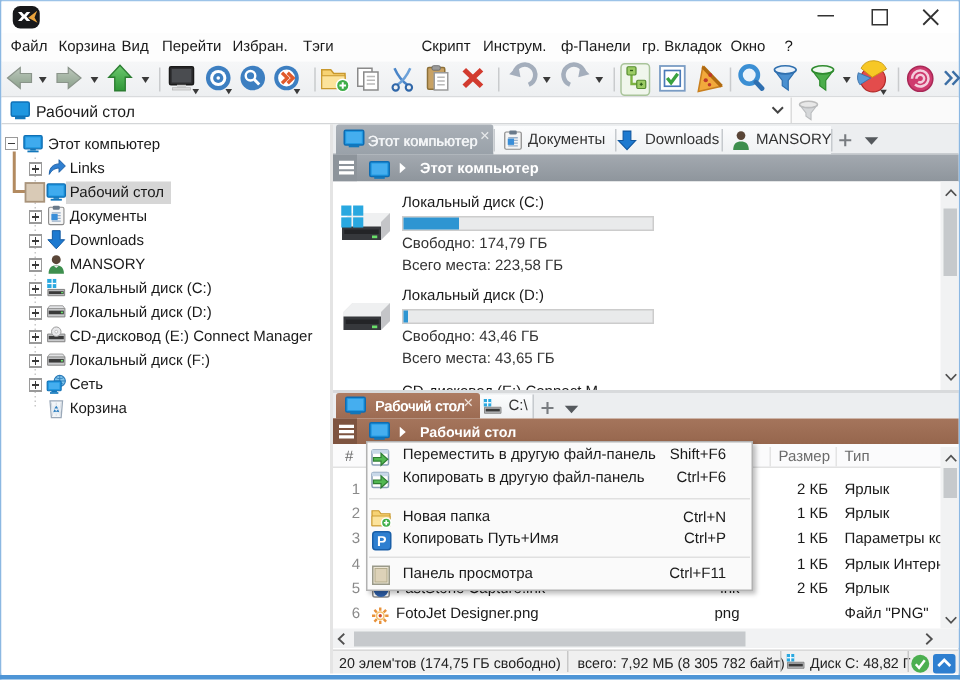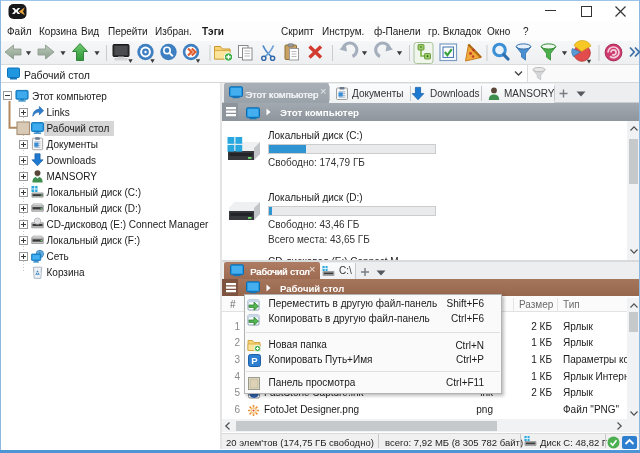--- a/index.html
+++ b/index.html
@@ -27,21 +27,21 @@
 <div class="abs" style="left:581px;top:6px;width:11px;height:11px;border:1.2px solid #333;"></div>
 <svg class="abs" style="left:615px;top:6px;" width="11" height="11" viewBox="0 0 11 11">
   <path d="M0.5 0.5 L10.5 10.5 M10.5 0.5 L0.5 10.5" stroke="#333" stroke-width="1.2"></path>
 </svg>
 <div class="abs" style="left:1px;top:22px;width:638px;height:19px;background:#fdfdfd;"></div>
 <div class="txt" style="left:7px;top:26px;">Файл</div>
 <div class="txt" style="left:39px;top:26px;">Корзина</div>
 <div class="txt" style="left:81px;top:26px;text-align:right;">Вид</div>
 <div class="txt" style="left:108px;top:26px;">Перейти</div>
 <div class="txt" style="left:155px;top:26px;">Избран.</div>
-<div class="txt" style="left:202px;top:26px;font-weight:bold;">Тэги</div>
+<div class="txt" style="left:202px;top:26px;">Тэги</div>
 <div class="txt" style="left:231px;top:42px;">Команды</div>
 <div class="txt" style="left:281px;top:26px;">Скрипт</div>
 <div class="txt" style="left:322px;top:26px;">Инструм.</div>
 <div class="txt" style="left:374px;top:26px;">ф-Панели</div>
 <div class="txt" style="left:428px;top:26px;">гр. Вкладок</div>
 <div class="txt" style="left:487px;top:26px;text-align:center;">Окно</div>
 <div class="txt" style="left:523px;top:26px;">?</div>
 <div class="abs" style="left:1px;top:41px;width:638px;height:24px;background:linear-gradient(#f6f7f8,#edeff1);border-bottom:1px solid #d9dbdd;"></div>
 <svg class="abs" style="left:0;top:41px;" width="640" height="24" viewBox="0 0 640 24">
 <defs>
@@ -353,20 +353,21 @@
         <rect x="0.5" y="6" width="6.8" height="6.8" fill="#29a8e0"></rect>
         <rect x="8.4" y="6" width="6.8" height="6.8" fill="#29a8e0"></rect>
         <rect x="0.5" y="13.9" width="6.8" height="6.8" fill="#29a8e0"></rect>
         <rect x="8.4" y="13.9" width="6.8" height="6.8" fill="#29a8e0"></rect>
       </g>
     </svg>
     <div class="txt" style="left:268px;top:130px;">Локальный диск (C:)</div>
 <div class="abs" style="left:268px;top:144px;width:168px;height:10px;background:#e9eaeb;border:1px solid #cccccc;"></div>
 <div class="abs" style="left:269px;top:145px;width:37px;height:8px;background:#2e95d2;"></div>
 <div class="txt" style="left:268px;top:157px;color:#333;">Свободно: 174,79 ГБ</div>
+<div class="txt" style="left:268px;top:172px;color:#333;">Всего места: 223,58 ГБ</div>
 <svg class="abs" style="left:228px;top:199px;" width="33" height="23" viewBox="0 0 33 23">
       <path d="M1 9 L7 3 H32 V15 L26 21 H1 Z" fill="#e2e3e5"></path>
       <path d="M7 3 H32 V15 L26 15 L1 15 L1 9 Z" fill="#eff0f1"></path>
       <path d="M26 21 L32 15 V3 L26 9 Z" fill="#c4c5c8"></path>
       <rect x="1" y="12" width="25" height="9" fill="#36383c"></rect>
       <rect x="2.5" y="14" width="22" height="3" fill="#232427"></rect>
       <rect x="20" y="18" width="3.5" height="1.8" fill="#6adf6a"></rect>
     </svg>
     <div class="txt" style="left:268px;top:191.5px;">Локальный диск (D:)</div>
 <div class="abs" style="left:268px;top:206px;width:168px;height:10px;background:#e9eaeb;border:1px solid #cccccc;"></div>

